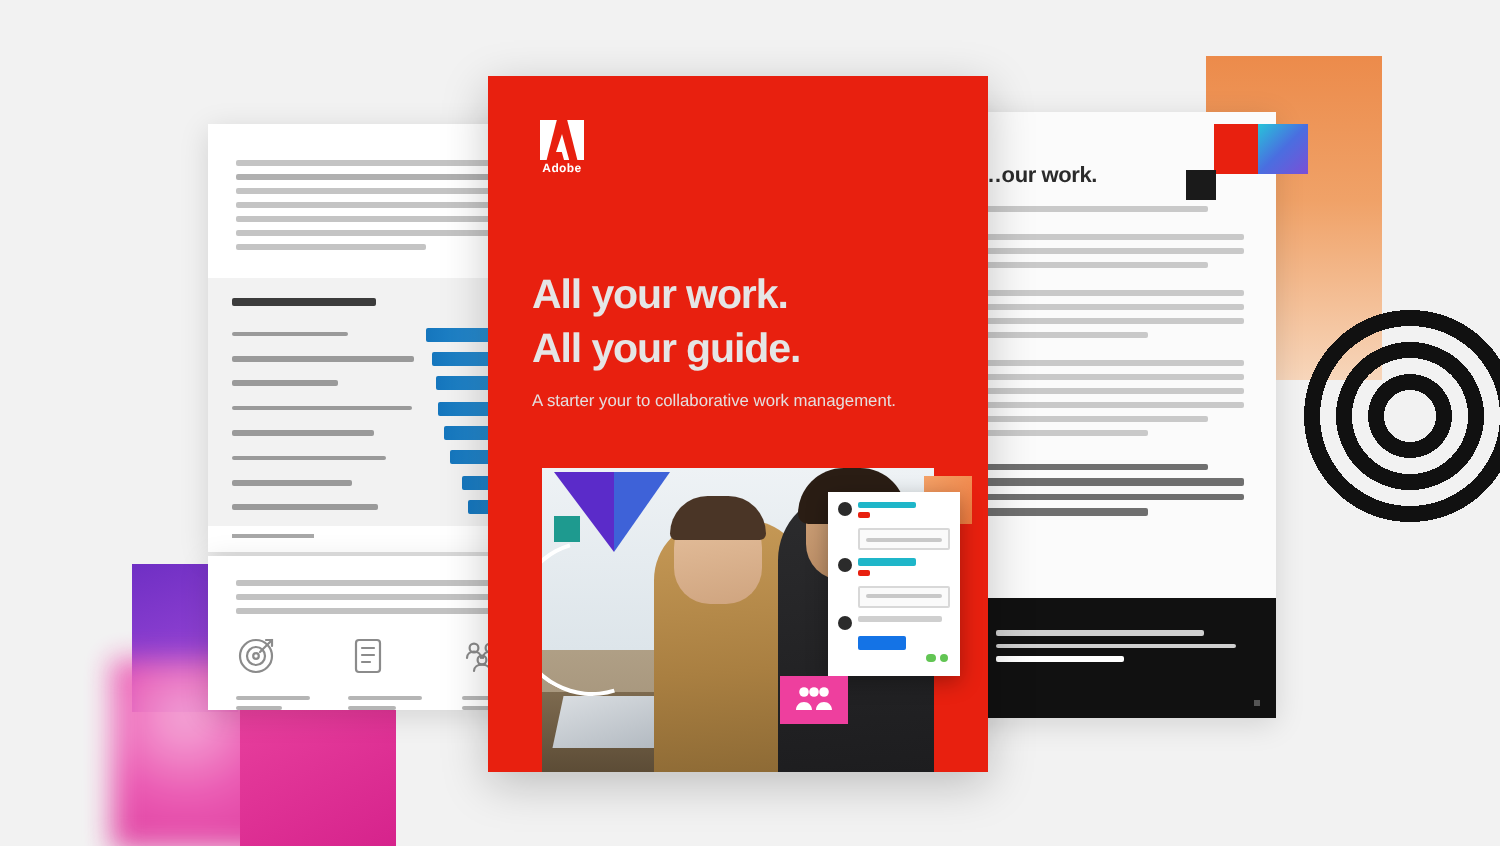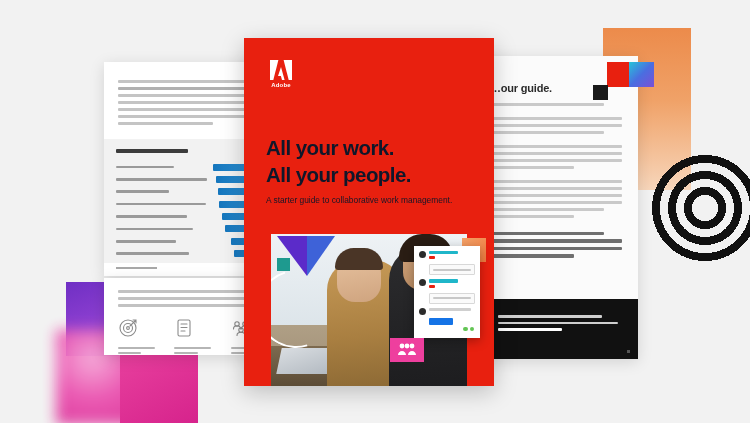--- a/index.html
+++ b/index.html
@@ -87,21 +87,21 @@
   .cap .ln{height:2.2px;background:#b5b5b5;margin-bottom:2.5px;}
 
   
   .cover{
     position:absolute;left:244px;top:38px;width:250px;height:348px;
     background:#e8200f;box-shadow:0 6px 22px rgba(0,0,0,.22);overflow:hidden;
   }
   .adobe-logo{position:absolute;left:22px;top:22px;width:30px;text-align:center;}
   .adobe-logo svg{display:block;margin:0 auto;}
   .adobe-word{font-size:6px;color:#fff;letter-spacing:.2px;margin-top:2px;font-weight:600;}
-  .cover-head{position:absolute;left:22px;top:96px;width:212px;color:#0f172a;}
+  .cover-head{position:absolute;left:22px;top:96px;width:212px;color:#e5e5e5;}
   .cover-head h1{
     margin:0;font-size:20.5px;line-height:1.32;font-weight:700;letter-spacing:-.55px;
   }
   .cover-sub{margin-top:7px;font-size:8.4px;line-height:1.35;font-weight:400;opacity:.97;}
 
   
   .photo{
     position:absolute;left:27px;top:196px;width:196px;height:152px;overflow:hidden;background:#fff;
   }
   .ph-img{position:absolute;inset:0;background:
@@ -159,21 +159,21 @@
 <div class="stage">
 
   <div class="deco orange-block"></div>
   <div class="deco black-rings"></div>
   <div class="deco purple-square"></div>
   <div class="deco pink-blob"></div>
   <div class="deco pink-square"></div>
 
   <div class="card doc-right">
     <div class="dr-inner">
-      <div class="dr-h">…our guide.</div>
+      <div class="dr-h">…our work.</div>
       <div class="blk">
           <div class="ln m"></div>
         </div>
       <div class="blk">
         <div class="ln l"></div>
           <div class="ln l"></div>
           <div class="ln m"></div>
       </div>
       <div class="blk">
         <div class="ln l"></div>
@@ -310,23 +310,23 @@
         <path d="M8.4 0H0v20h3.3L8.4 0z" fill="#fff"></path>
         <path d="M13.6 0H22v20h-3.3L13.6 0z" fill="#fff"></path>
         <path d="M11 7l3.6 13H12l-1.1-4H8l3-9z" fill="#fff"></path>
       </svg>
       <div class="adobe-word">Adobe</div>
     </div>
 
     <div class="cover-head">
       <h1>
         <span>All your work.</span><br>
-        <span>All your people.</span><br>
+        <span>All your guide.</span><br>
       </h1>
-      <div class="cover-sub">A starter guide to collaborative work management.</div>
+      <div class="cover-sub">A starter your to collaborative work management.</div>
     </div>
 
     <div class="photo">
       <div class="ph-img"></div>
       <div class="ph-window"></div>
       <div class="ph-tri-purple"></div>
       <div class="ph-tri-blue"></div>
       <div class="ph-teal"></div>
       <div class="ph-desk"></div>
       <div class="ph-laptop"></div>

